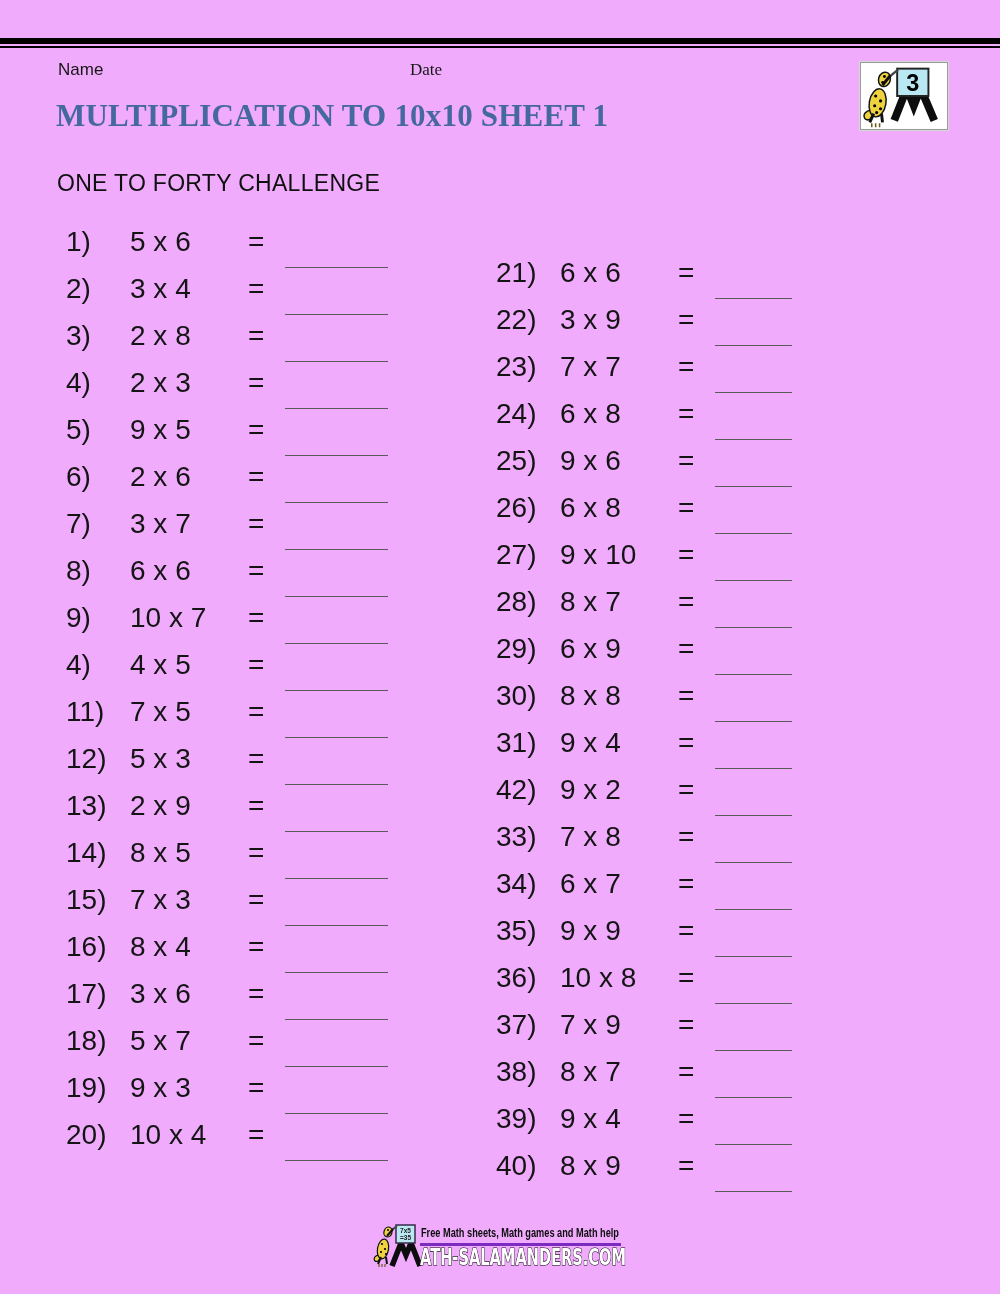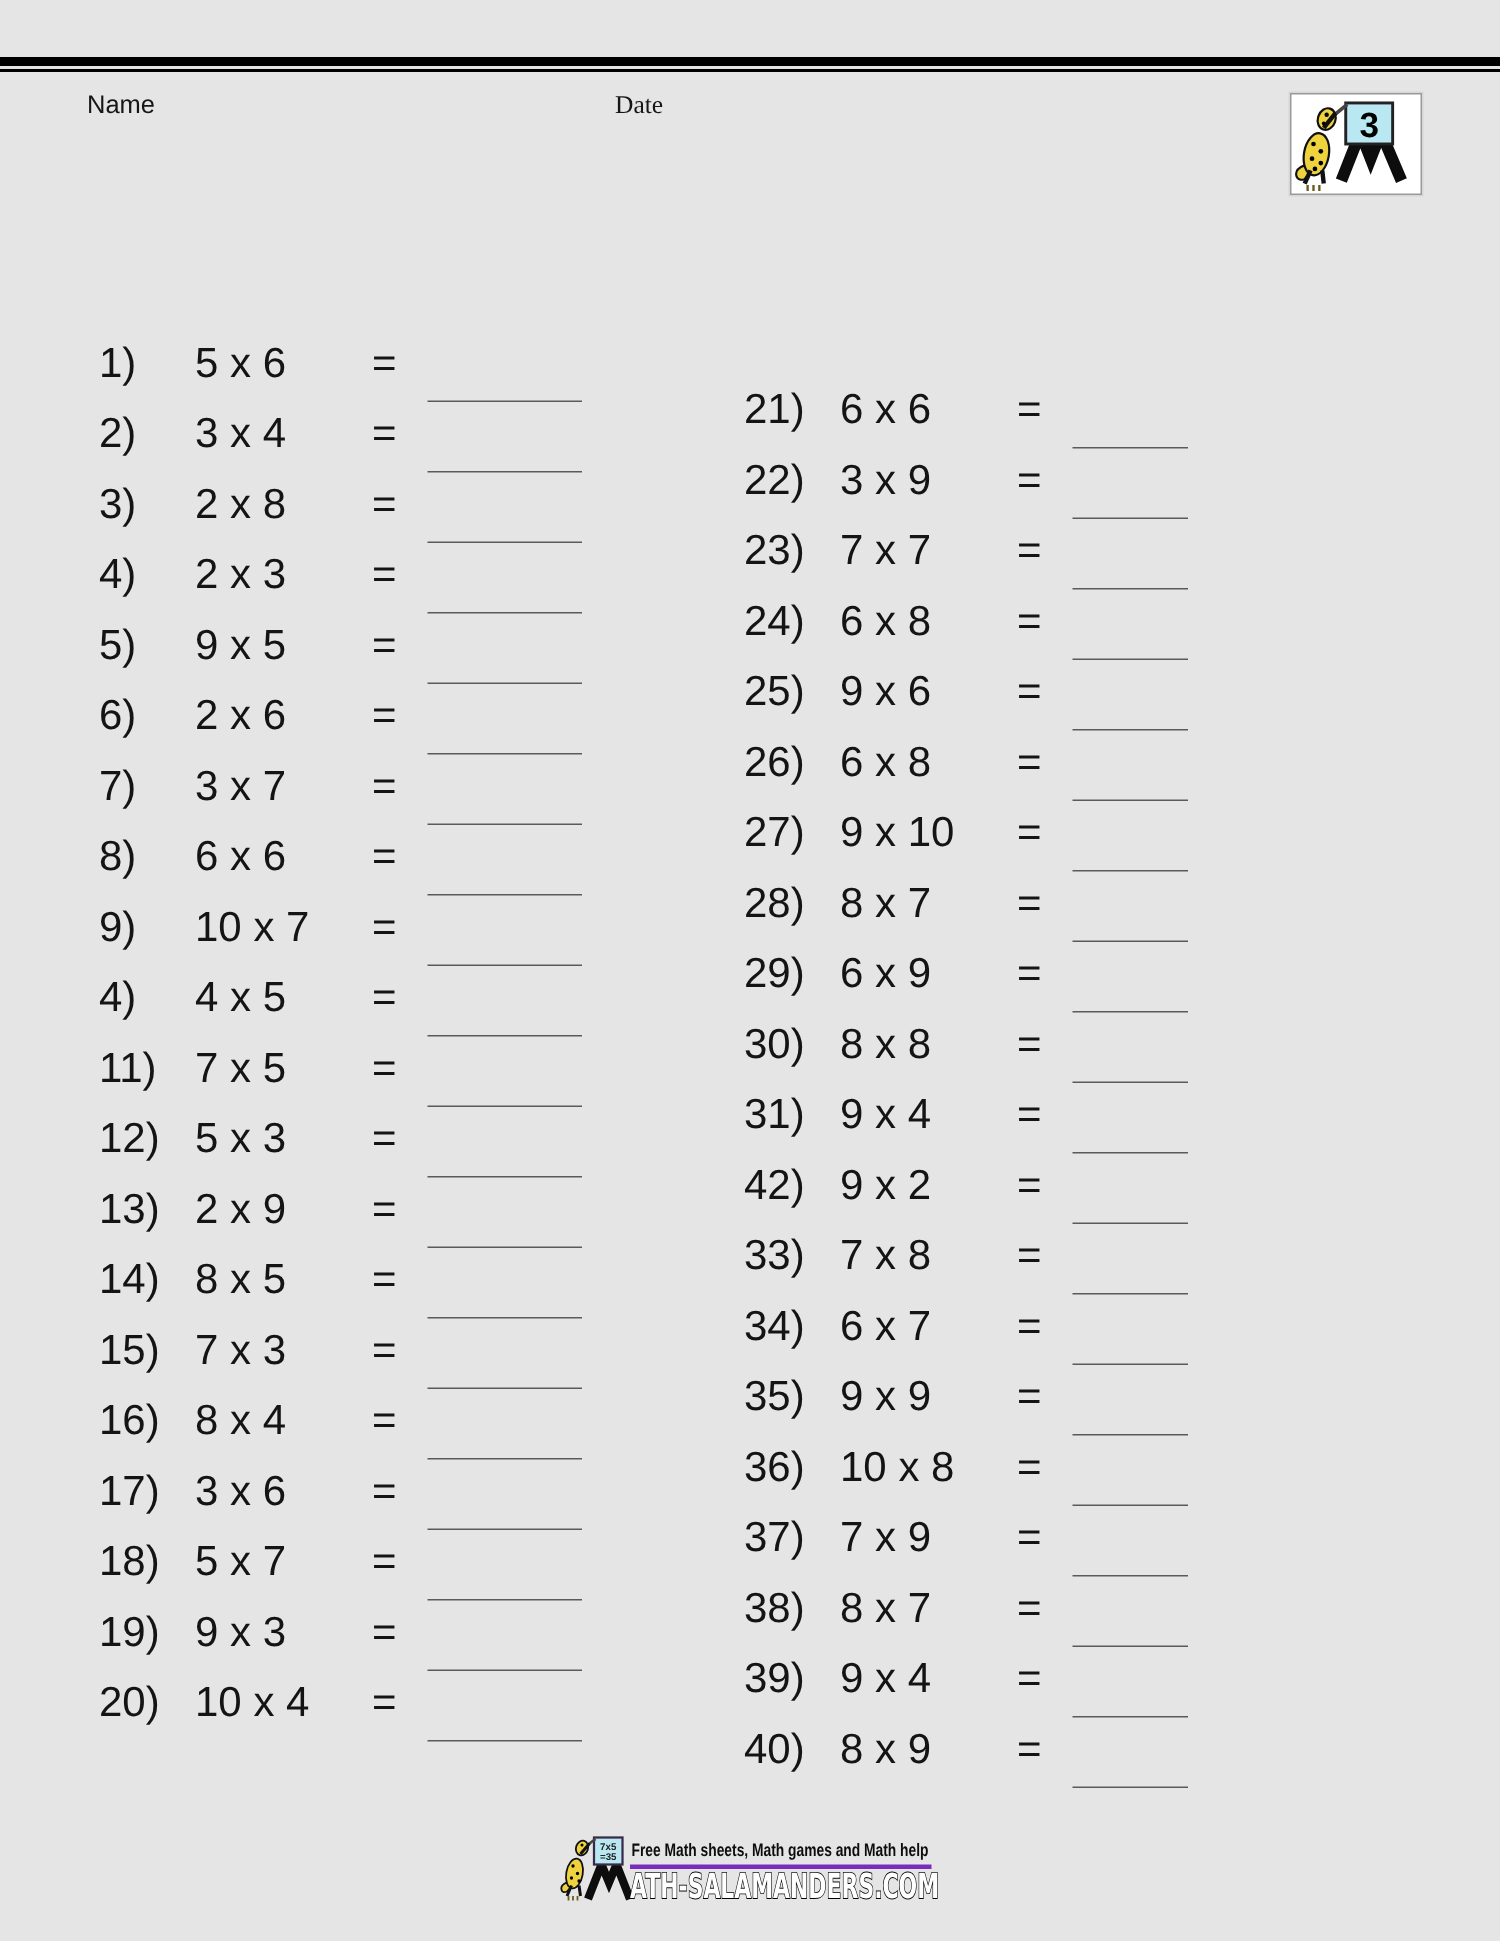--- a/index.html
+++ b/index.html
@@ -1,17 +1,17 @@
 <!DOCTYPE html>
 <html style="--title_blue: #45699f; --accent_purple: #7b2cbf; --mascot_yellow: #eed23e; --card_blue: #b9e8f3;"><head>
 <meta charset="utf-8">
 <style>
   html,body{margin:0;padding:0;background:#fbfdfb;}
   .sheet{
-    position:relative;width:1000px;height:1294px;background:#e5e5e5;
+    position:relative;width:1000px;height:1294px;background:#f0abfc;
     font-family:"Liberation Sans",sans-serif;color:#161616;overflow:hidden;
   }
   .bar-thick{position:absolute;left:0;top:38px;width:1000px;height:6px;background:#000;}
   .bar-thin{position:absolute;left:0;top:46px;width:1000px;height:2px;background:#000;}
   .name-label{position:absolute;left:58px;top:60px;font-size:17px;}
   .date-label{position:absolute;left:410px;top:60px;font-size:17px;font-family:Liberation Serif, serif;}
   .logo-box{
     position:absolute;left:860px;top:62px;width:86px;height:66px;
     background:#ffffff;border:1px solid #9a9a9a;box-shadow:0 0 0 1px #d7d7d7;
   }
@@ -73,20 +73,22 @@
         <circle cx="14" cy="43" r="1.6"></circle>
           <circle cx="20" cy="46" r="1.6"></circle>
         <circle cx="16" cy="50" r="1.6"></circle>
           <circle cx="24" cy="13" r="1.5"></circle>
         <circle cx="22" cy="19" r="1.3"></circle>
       </g>
       <path d="M11,61 l0,4 M15,61 l0,4 M19,61 l0,4" stroke="#6b5a1e" stroke-width="1.6"></path>
     </svg>
   </div>
 
+  <h1 class="title">MULTIPLICATION TO 10x10 SHEET 1</h1>
+  <h2 class="subtitle">ONE TO FORTY CHALLENGE</h2>
 
   <div class="col col-left">
       <div class="p-row">
     <span class="p-num">1)</span>
     <span class="p-expr">5 x 6</span>
     <span class="p-eq">=</span>
     <span class="p-blank"></span>
   </div>
       <div class="p-row">
     <span class="p-num">2)</span>

